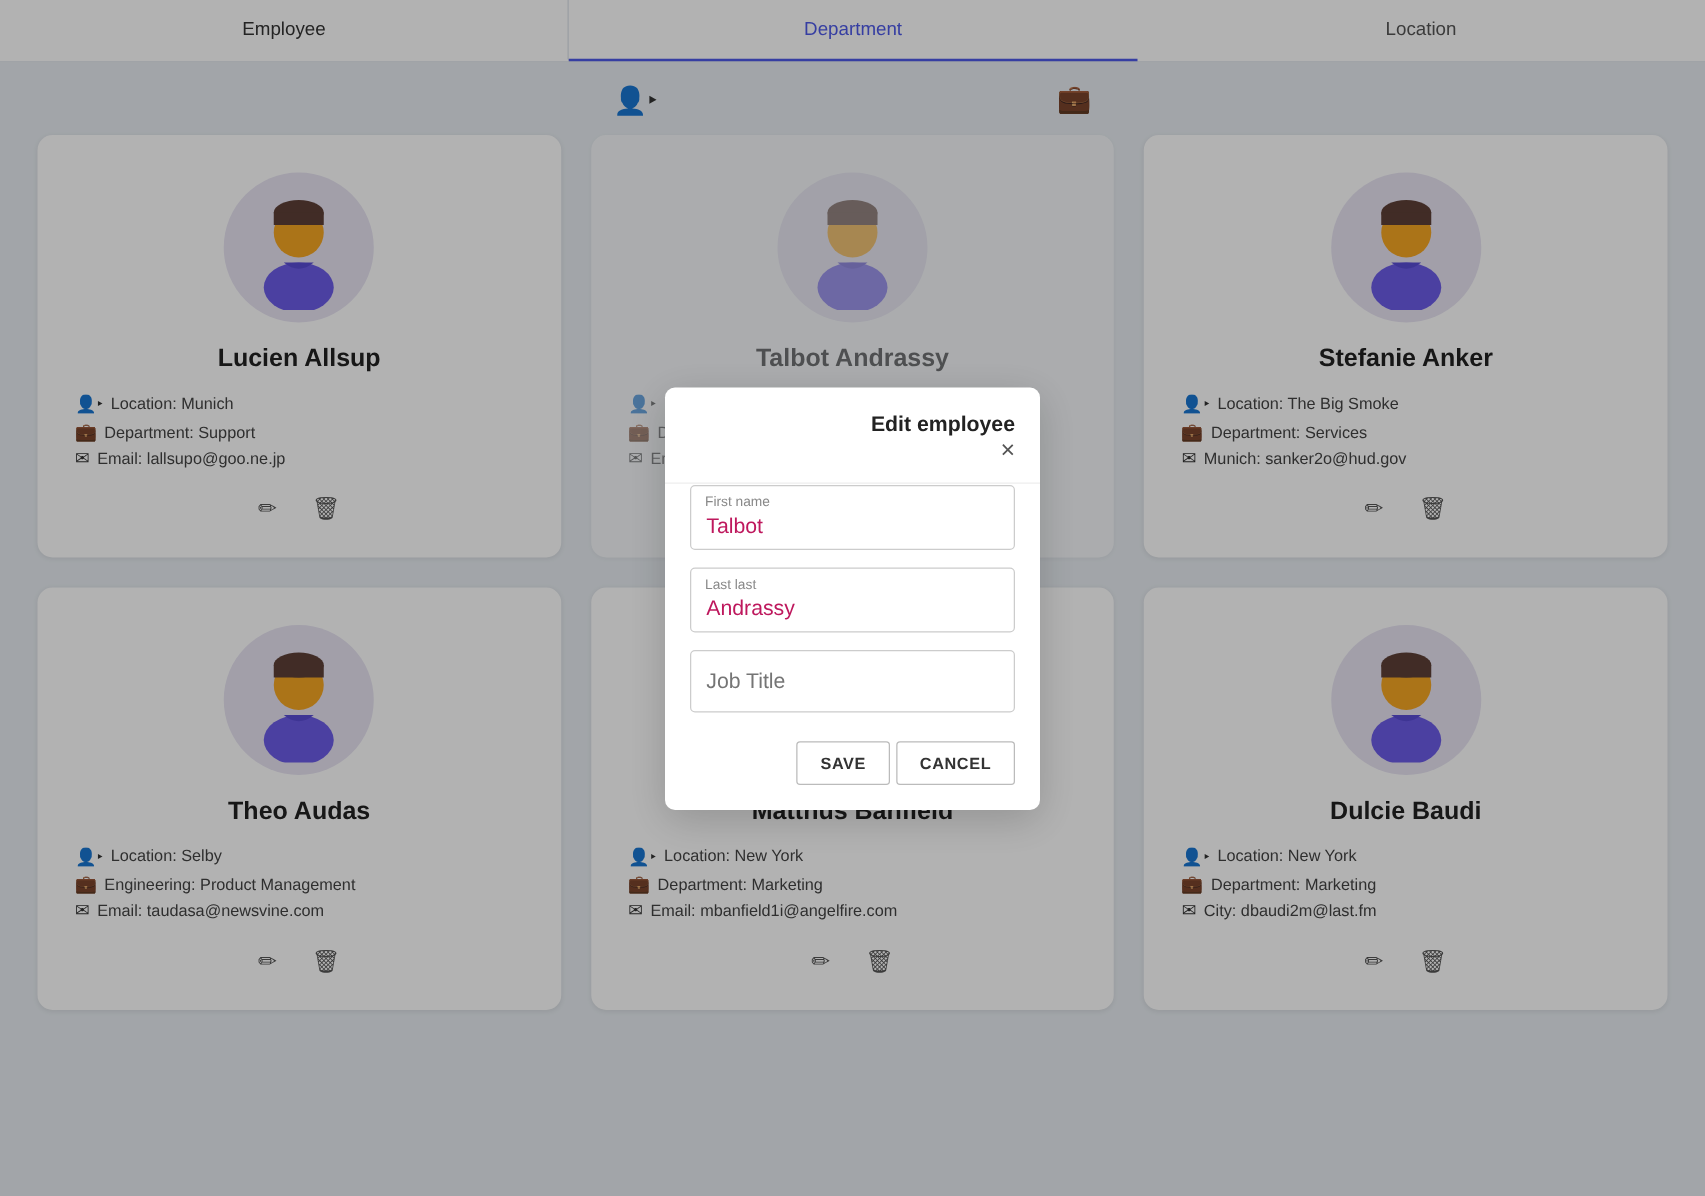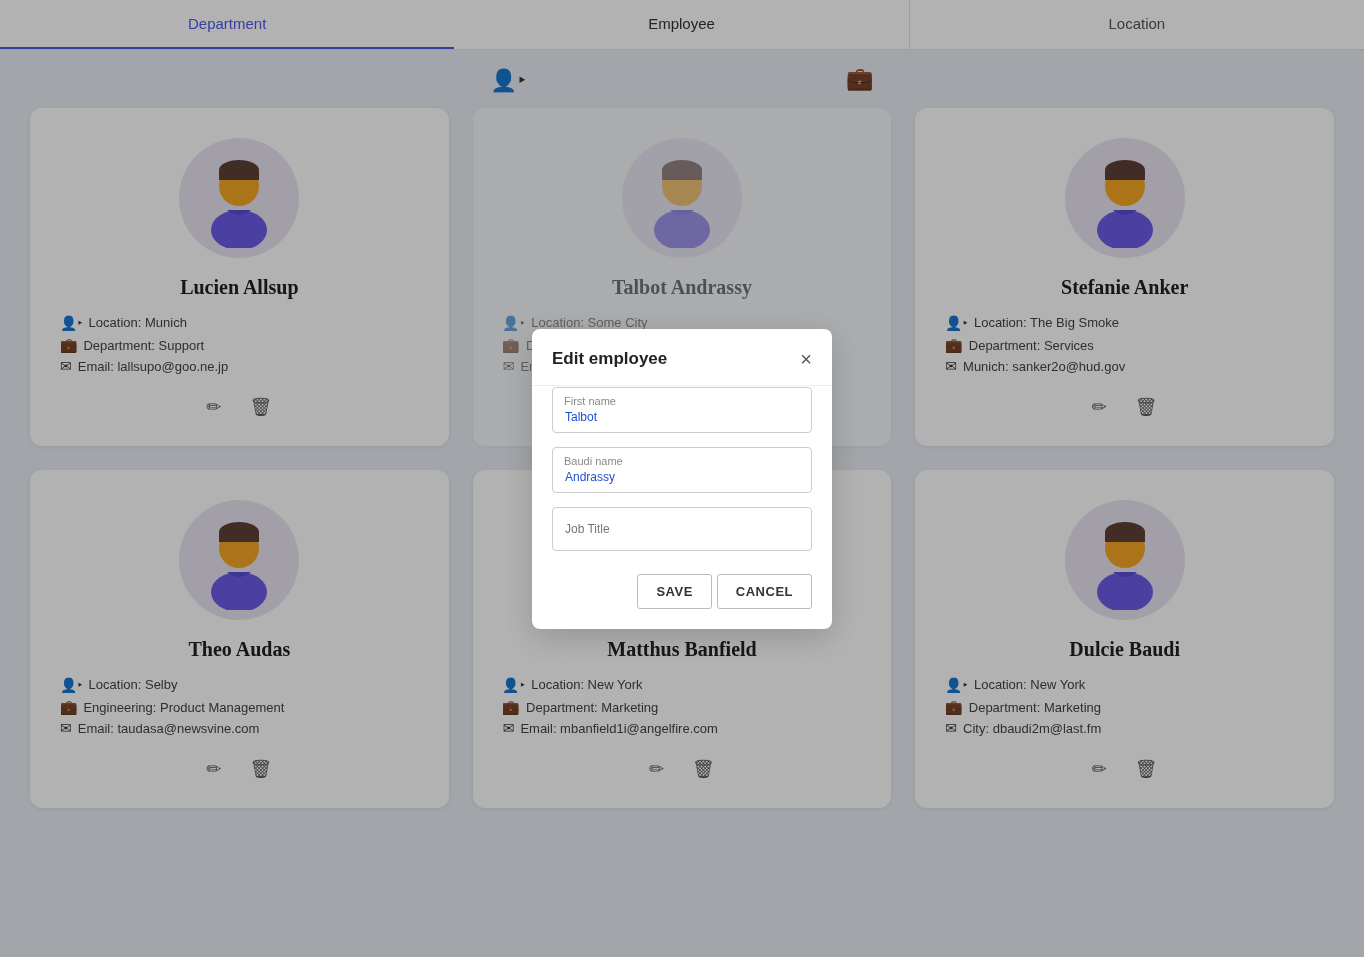--- a/index.html
+++ b/index.html
@@ -91,21 +91,20 @@
     .avatar-svg {
       width: 100px;
       height: 100px;
     }
 
     .employee-name {
       font-size: 20px;
       font-weight: 700;
       color: #222;
       margin-bottom: 14px;
-      font-family: Liberation Serif, serif;
     }
 
     .employee-info {
       text-align: left;
       margin-bottom: 18px;
       padding: 0 10px;
     }
     .info-line {
       display: flex;
       align-items: center;
@@ -151,23 +150,24 @@
       border-radius: 8px;
       width: 300px;
       padding: 0;
       box-shadow: 0 8px 32px rgba(0,0,0,0.18);
       position: relative;
       z-index: 101;
     }
     .modal-header {
       display: flex;
       justify-content: space-between;
-      align-items: flex-start;
+      align-items: flex-end;
       padding: 20px 20px 16px;
       border-bottom: 1px solid #eee;
+      flex-direction: column;
     }
     .modal-title {
       font-size: 17px;
       font-weight: 600;
       color: #222;
     }
     .modal-close {
       background: none;
       border: none;
       cursor: pointer;
@@ -188,22 +188,22 @@
       left: 12px;
       font-size: 11px;
       color: #888;
       pointer-events: none;
     }
     .form-input {
       width: 100%;
       padding: 22px 12px 8px;
       border: 1px solid #ccc;
       border-radius: 4px;
-      font-size: 12px;
-      color: #1d4ed8;
+      font-size: 17px;
+      color: #be185d;
       outline: none;
       background: #fff;
     }
     .form-input.no-label {
       padding: 14px 12px;
     }
     .modal-footer {
       display: flex;
       justify-content: flex-end;
       gap: 5px;
@@ -223,22 +223,22 @@
 
     
     .card-partial {
       opacity: 0.6;
     }
   </style>
 </head>
 <body>
 
 <nav class="top-nav">
+  <div class="nav-item left">Employee</div>
   <div class="nav-item active">Department</div>
-  <div class="nav-item left">Employee</div>
   <div class="nav-item">Location</div>
 </nav>
 
 <div class="filter-bar">
   <span class="filter-icon">👤‣</span>
   <span class="filter-icon">💼</span>
 </div>
 
 <div class="cards-grid" id="cards-grid">
 <div class="employee-card">
@@ -452,21 +452,21 @@
     <div class="modal-header">
       <span class="modal-title">Edit employee</span>
       <button class="modal-close">×</button>
     </div>
     <div class="modal-body">
       <div class="form-group">
         <label class="form-label">First name</label>
         <input class="form-input" type="text" id="first-name-input" value="Talbot" style="">
       </div>
       <div class="form-group">
-        <label class="form-label">Baudi name</label>
+        <label class="form-label">Last last</label>
         <input class="form-input" type="text" id="last-name-input" value="Andrassy" style="">
       </div>
       <div class="form-group">
         <input class="form-input no-label" type="text" id="job-title-input" placeholder="Job Title" style="">
       </div>
     </div>
     <div class="modal-footer">
       <button class="btn-save">SAVE</button>
       <button class="btn-cancel">CANCEL</button>
     </div>

